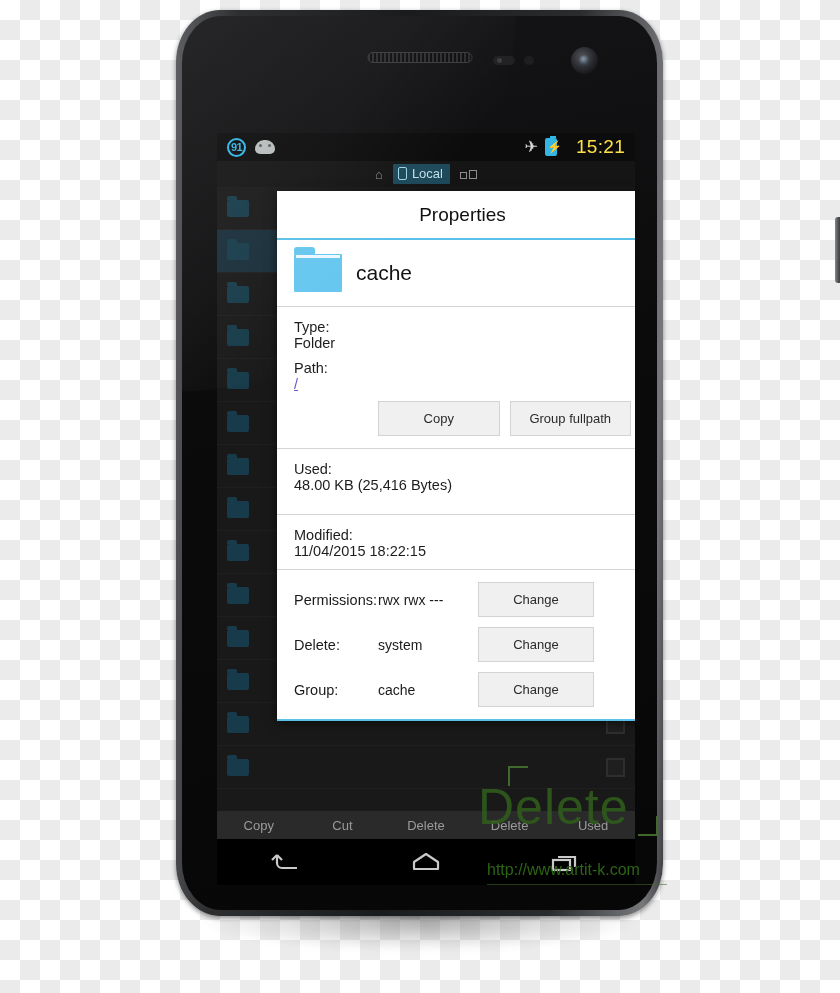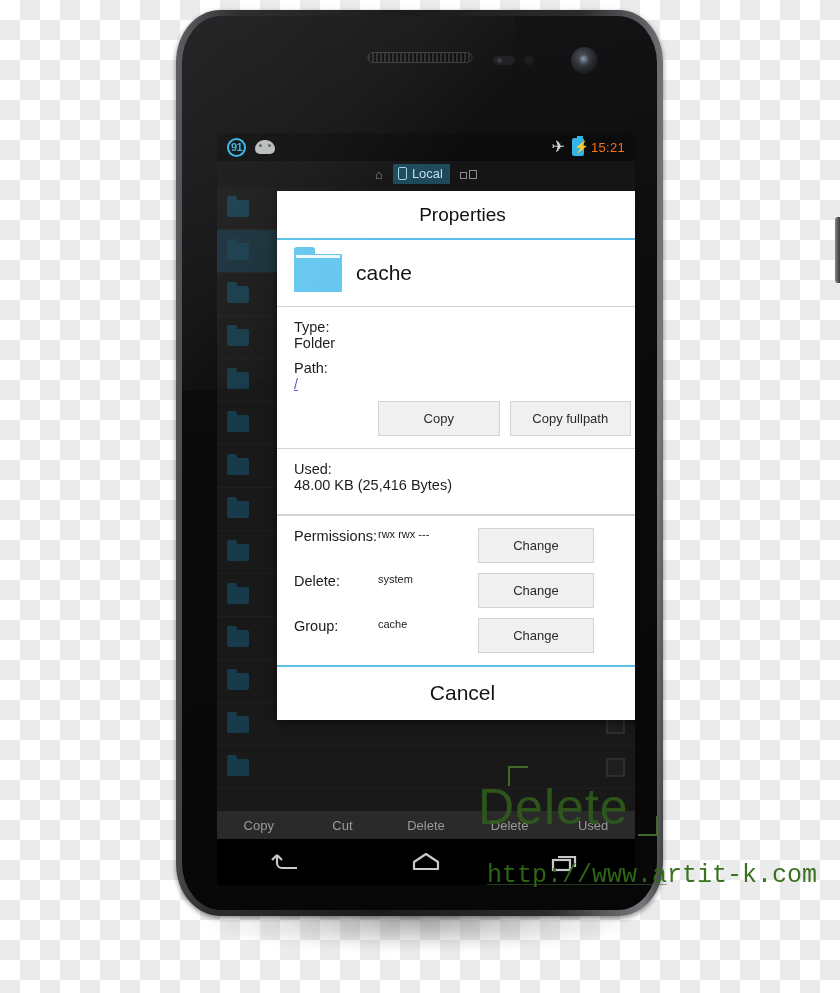--- a/index.html
+++ b/index.html
@@ -75,21 +75,21 @@
     font-size:11px; font-weight:bold; display:flex; align-items:center; justify-content:center; letter-spacing:-.5px;
   }
   .android-face{ width:20px; height:14px; background:#b9bcbd; border-radius:9px 9px 5px 5px; position:relative; }
   .android-face:before,.android-face:after{ content:""; position:absolute; top:4px; width:3px; height:3px; border-radius:50%; background:#5b5d5e; }
   .android-face:before{ left:4px; } .android-face:after{ right:4px; }
   #status-right{ margin-left:auto; display:flex; align-items:center; gap:7px; }
   .icon-airplane{ font-size:16px; color:#d8d8d8; line-height:1; }
   .icon-battery{ width:12px; height:18px; border:2px solid #33b5e5; border-radius:2px; position:relative; background:#33b5e5; }
   .icon-battery:before{ content:""; position:absolute; left:3px; top:-4px; width:6px; height:2px; background:#33b5e5; }
   .icon-battery span{ position:absolute; left:0; right:0; top:0; bottom:0; color:#0c0c0c; font-size:12px; line-height:14px; text-align:center; font-weight:bold;}
-  #clock{ color:#f97316; font-size:13px; letter-spacing:.3px; }
+  #clock{ color:#fde047; font-size:19px; letter-spacing:.3px;margin-left:12px; }
 
   
   #app-tabbar{ height:26px; background:#151515; display:flex; align-items:center; justify-content:center; gap:10px; }
   .tab-home{ color:#8d8d8d; font-size:13px; line-height:1; }
   .tab-local{ background:#1e4a5c; padding:2px 7px 3px 5px; display:flex; align-items:center; gap:5px; border-radius:1px; }
   .tab-local .glyph{ width:9px; height:13px; border:1.6px solid #9fd6ea; border-radius:2px; }
   .tab-local .label{ color:#c2dfe9; font-size:13px; }
   .tab-remote{ display:flex; gap:2px; align-items:flex-end; }
   .tab-remote i{ display:block; background:transparent; border:1.6px solid #8d8d8d; }
   .tab-remote .r1{ width:7px; height:7px; } .tab-remote .r2{ width:8px; height:9px; }
@@ -137,34 +137,34 @@
   .kv{ display:flex; margin-bottom:9px; align-items:baseline;flex-direction:column; }
   .kv .k{ width:84px; color:#1d1d1d; flex:0 0 auto; font-size:14.5px; }
   .kv .v{ color:#1d1d1d; font-size:14.5px; }
   .kv .v.link{ color:#6a55c8; text-decoration:underline; }
   .btn-row{ display:flex; gap:10px; padding-left:84px; }
   .gbtn{
     background:#f0f0f0; border:1px solid #d3d3d3; color:#2b2b2b; font-size:13px;
     padding:9px 6px; text-align:center; flex:1; font-family:"Liberation Sans", sans-serif;
   }
   .gbtn.wide{ padding:9px 6px; }
-  .kv-inline{ display:flex; align-items:flex-start; margin-bottom:10px; }
+  .kv-inline{ display:flex; align-items:center; margin-bottom:10px; }
   .kv-inline .k{ width:84px; font-size:14.5px; flex:0 0 auto; }
-  .kv-inline .v{ width:100px; font-size:11px; flex:0 0 auto; }
+  .kv-inline .v{ width:100px; font-size:14px; flex:0 0 auto; }
   .kv-inline .gbtn{ flex:0 0 auto; width:116px; }
   #dialog-cancel{ text-align:center; font-size:21px; padding:14px 0 15px; color:#141414; }
 
   
   #watermark-brand{
     position:absolute; left:478px; top:778px; font-size:50px; color:#2f5d1c; opacity:.88;
     font-family:"Liberation Sans", sans-serif; letter-spacing:1px; z-index:60; pointer-events:none;
   }
   #watermark-url{
-    position:absolute; left:487px; top:861px; font-size:25px; color:#2f6b16; opacity:.95;
-    font-family:Liberation Mono, monospace; z-index:60; pointer-events:none;
+    position:absolute; left:487px; top:861px; font-size:16px; color:#2f6b16; opacity:.95;
+    font-family:Liberation Sans, sans-serif; z-index:60; pointer-events:none;
   }
   .wm-bracket{ position:absolute; z-index:59; border-color:#41692b; }
   #wm-b1{ left:508px; top:766px; width:20px; height:20px; border-top:2px solid #41692b; border-left:2px solid #41692b; }
   #wm-b2{ left:638px; top:816px; width:20px; height:20px; border-bottom:2px solid #41692b; border-right:2px solid #41692b; }
   #wm-line{ position:absolute; left:487px; top:884px; width:180px; height:1px; background:#41692b; opacity:.55; z-index:59; }
 </style>
 </head>
 <body>
 
 <div id="phone-shadow"></div>
@@ -325,54 +325,59 @@
           <div class="kv">
             <span class="k">Type:</span>
             <span class="v">Folder</span>
           </div>
           <div class="kv">
             <span class="k">Path:</span>
             <span class="v link">/</span>
           </div>
           <div class="btn-row">
             <button class="gbtn">Copy</button>
-            <button class="gbtn wide">Copy fullpath</button>
+            <button class="gbtn wide">Group fullpath</button>
           </div>
         </div>
         <div class="thin-rule"></div>
 
         <div class="section">
           <div class="kv">
             <span class="k">Used:</span>
             <span class="v">48.00 KB (25,416 Bytes)</span>
           </div>
         </div>
         <div class="thin-rule"></div>
 
+        <div class="section" style="padding-bottom:10px">
+          <div class="kv" style="margin-bottom:0">
+            <span class="k">Modified:</span>
+            <span class="v">11/04/2015 18:22:15</span>
+          </div>
+        </div>
         <div class="thin-rule"></div>
 
         <div class="section">
           <div class="kv-inline">
             <span class="k">Permissions:</span>
             <span class="v">rwx rwx ---</span>
             <button class="gbtn">Change</button>
           </div>
           <div class="kv-inline">
             <span class="k">Delete:</span>
             <span class="v">system</span>
             <button class="gbtn">Change</button>
           </div>
           <div class="kv-inline" style="margin-bottom:0">
             <span class="k">Group:</span>
             <span class="v">cache</span>
             <button class="gbtn">Change</button>
           </div>
         </div>
         <div class="accent-rule"></div>
-        <div id="dialog-cancel">Cancel</div>
       </div>
 
     </div>
 
     <div id="phone-glass-gloss"></div>
   </div>
 </div>
 
 <div id="wm-b1" class="wm-bracket"></div>
 <div id="wm-b2" class="wm-bracket"></div>

